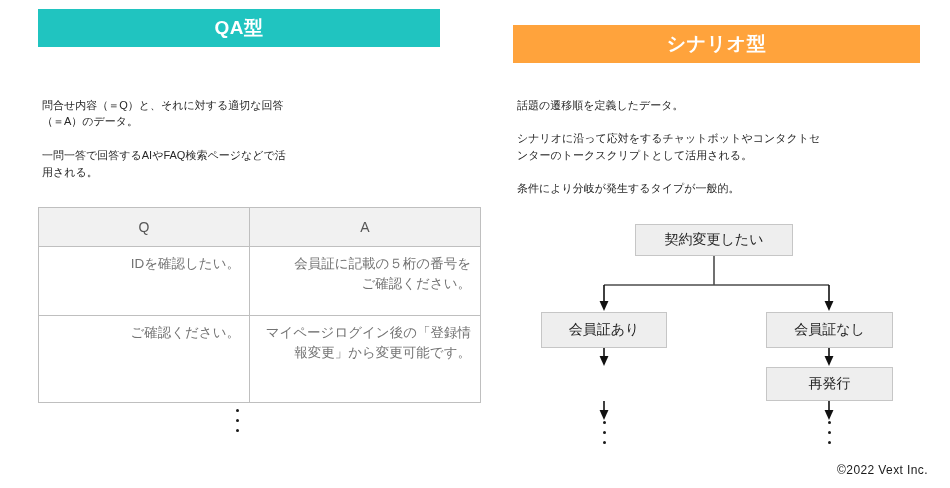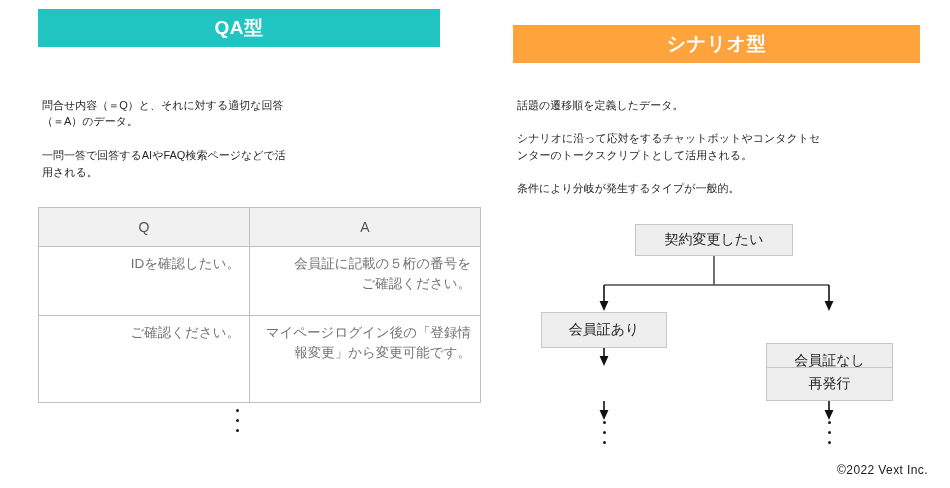--- a/index.html
+++ b/index.html
@@ -121,21 +121,21 @@
     display: flex;
     align-items: center;
     justify-content: center;
     font-size: 14px;
     color: #1f1f1f;
     box-sizing: border-box;
   }
   .node-root   { left: 627px; top: 224px; width: 158px; height: 32px; }
   .node-l1     { left: 533px; top: 312px; width: 126px; height: 36px; }
   .node-l2     { left: 533px; top: 367px; width: 126px; height: 34px; }
-  .node-r1     { left: 758px; top: 312px; width: 127px; height: 36px; margin-top: 31px; }
+  .node-r1     { left: 758px; top: 312px; width: 127px; height: 36px; }
   .node-r2     { left: 758px; top: 367px; width: 127px; height: 34px; }
 
   
   .copyright {
     position: absolute;
     right: 22px; bottom: 11px;
     font-size: 12px;
     color: #1a1a1a;
     letter-spacing: 0.4px;
   }

